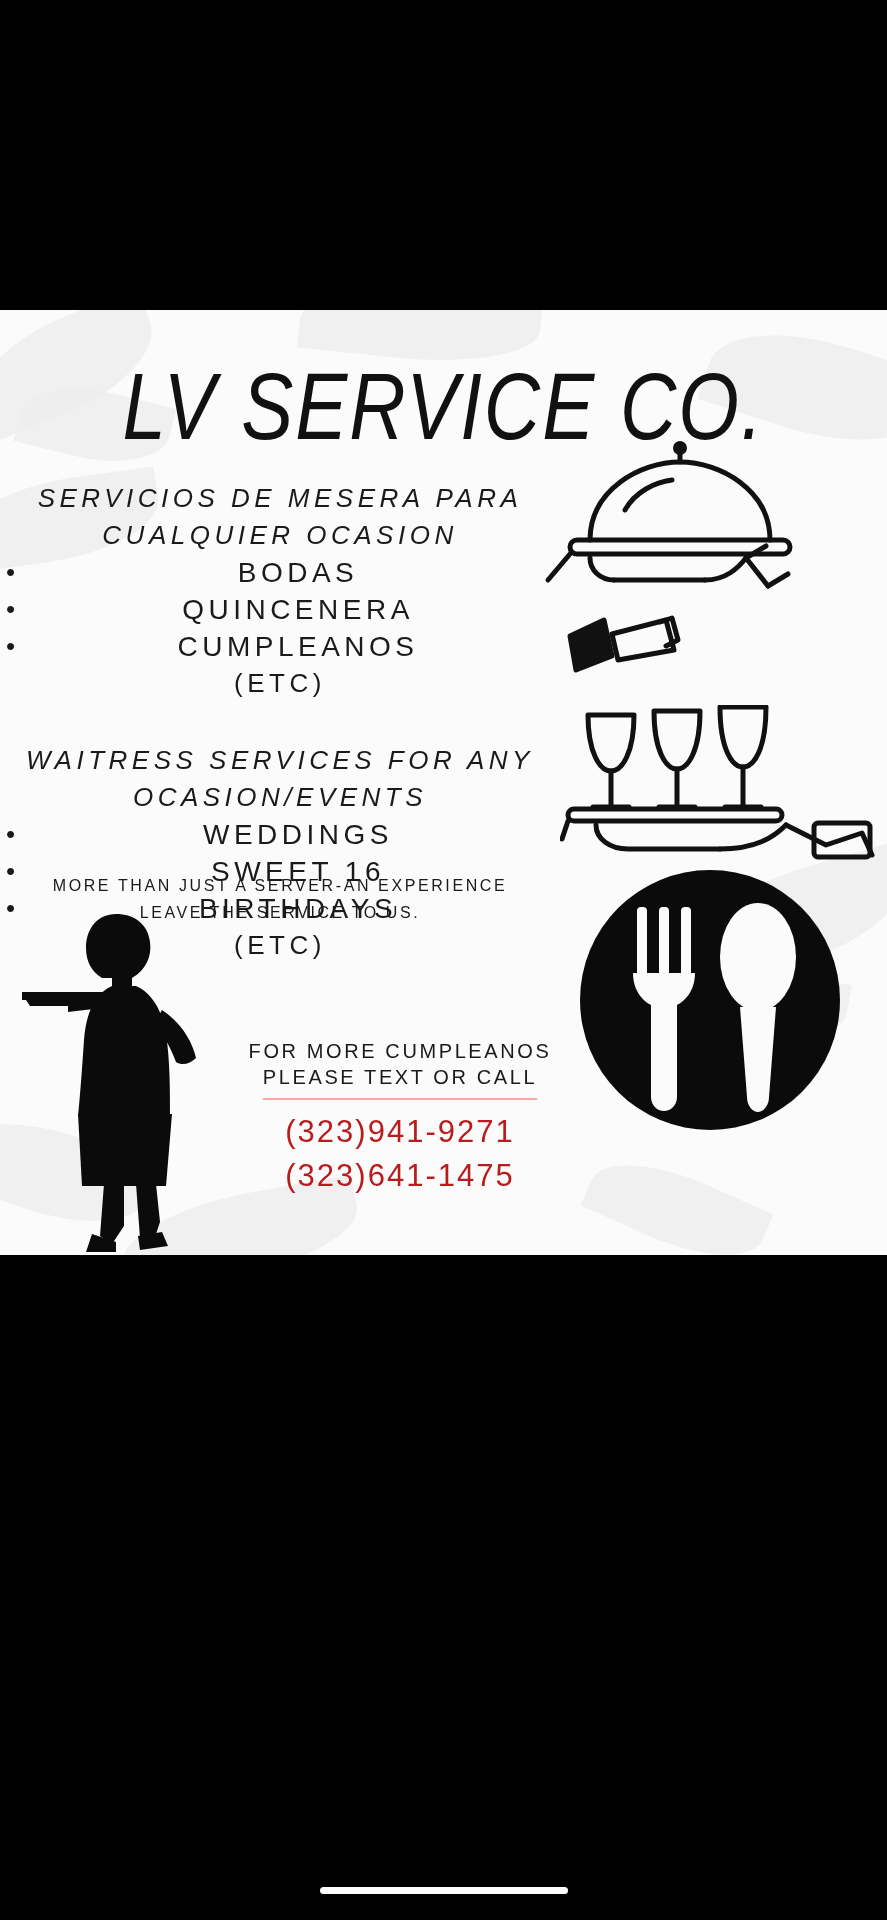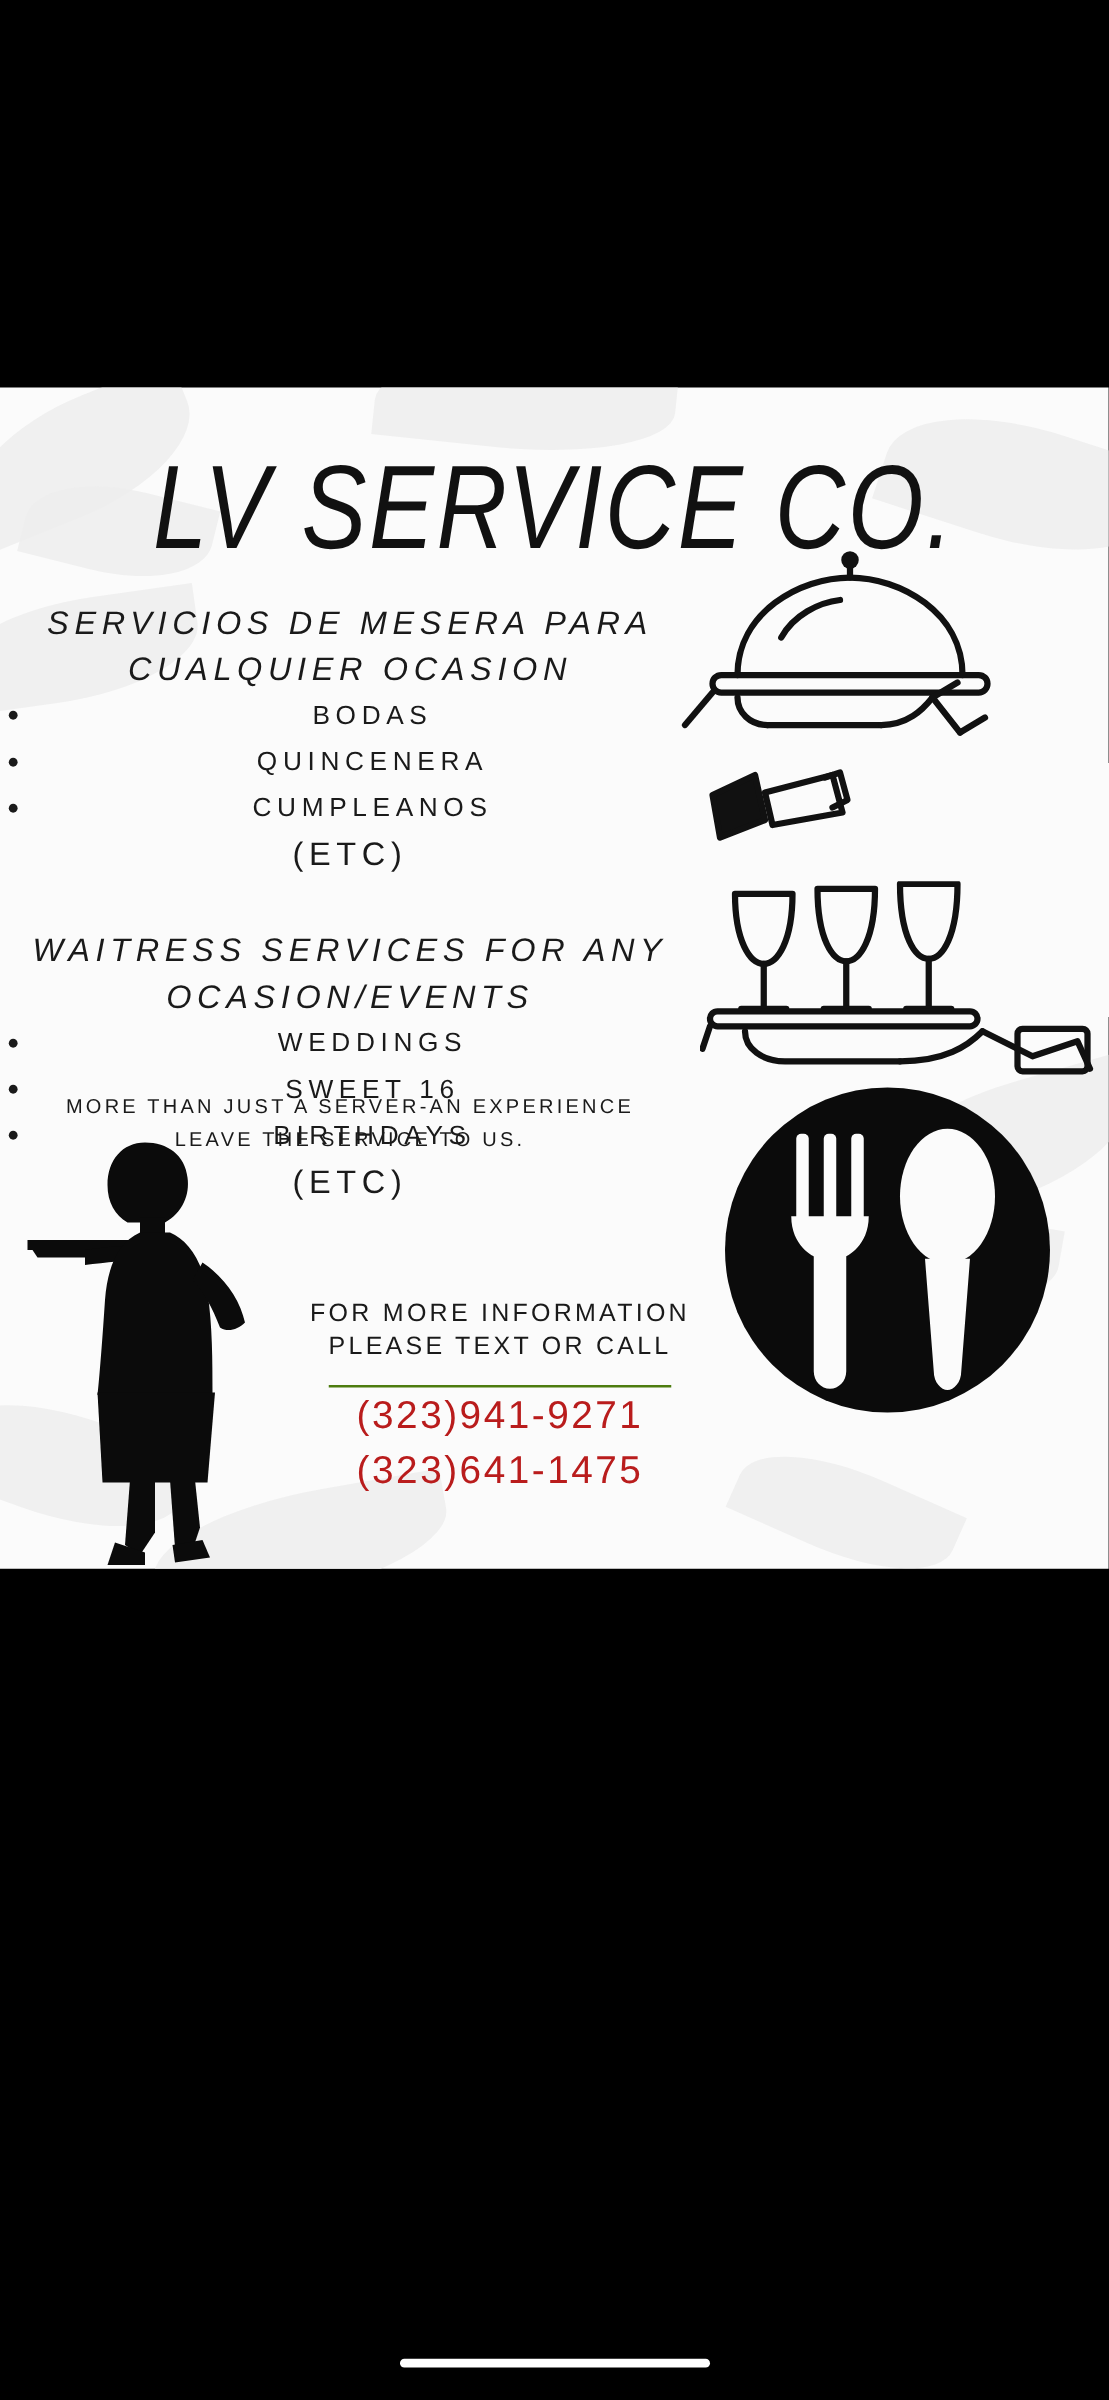--- a/index.html
+++ b/index.html
@@ -92,21 +92,21 @@
     white-space: pre-line;
     font-style: italic;
   }
   ul.bullets {
     margin: 0;
     padding: 0 0 0 36px;
     list-style: none;
   }
   ul.bullets li {
     position: relative;
-    font-size: 21px;
+    font-size: 28px;
     letter-spacing: 4.5px;
     line-height: 37px;
     text-align: center;
   }
   ul.bullets li::before {
     content: "\2022";
     position: absolute;
     left: -30px;
     top: 0;
     font-size: 26px;
@@ -140,22 +140,22 @@
     left: 200px;
     width: 400px;
     text-align: center;
     font-size: 20px;
     letter-spacing: 2.6px;
     line-height: 26px;
     color: #1a1a1a;
   }
   #contact-sub {
     display: inline-block;
-    border-bottom: 2px solid #4d7c0f;
-    padding-bottom: 18px;
+    border-bottom: 2px solid #fca5a5;
+    padding-bottom: 8px;
   }
   #phones {
     position: absolute;
     top: 800px;
     left: 200px;
     width: 400px;
     text-align: center;
     font-size: 31px;
     letter-spacing: 2px;
     line-height: 44px;
@@ -209,21 +209,21 @@
         <li>SWEET 16</li>
         <li>BIRTHDAYS</li>
       </ul>
       <div class="etc">(ETC)</div>
     </div>
 
     <div class="block" id="tagline">MORE THAN JUST A SERVER-AN EXPERIENCE
 LEAVE THE SERVICE TO US.</div>
 
     <div id="contact-heading">
-      <div>FOR MORE INFORMATION</div>
+      <div>FOR MORE CUMPLEANOS</div>
       <span id="contact-sub">PLEASE TEXT OR CALL</span>
     </div>
 
     <div id="phones">
       <div>(323)941-9271</div>
       <div>(323)641-1475</div>
     </div>
 
     <svg class="art" id="art-cloche" viewBox="0 0 300 160">
       <g fill="none" stroke="#111" stroke-width="5" stroke-linecap="round" stroke-linejoin="round">

